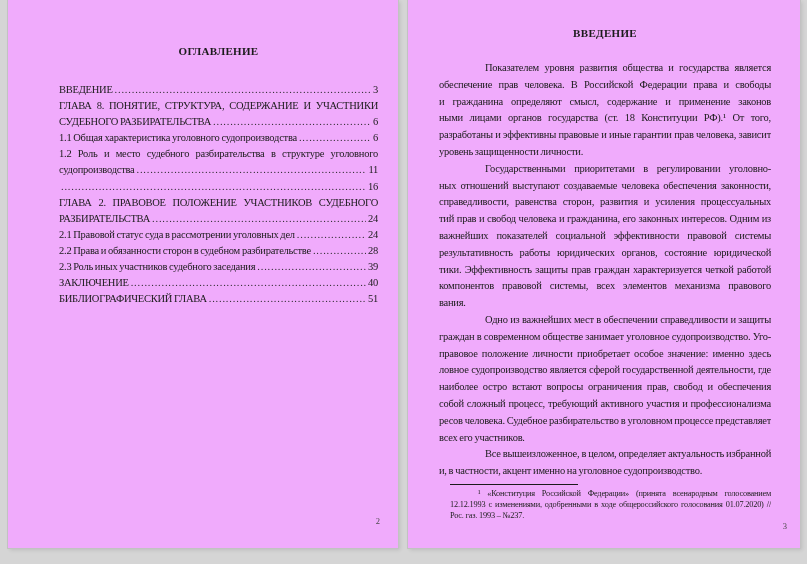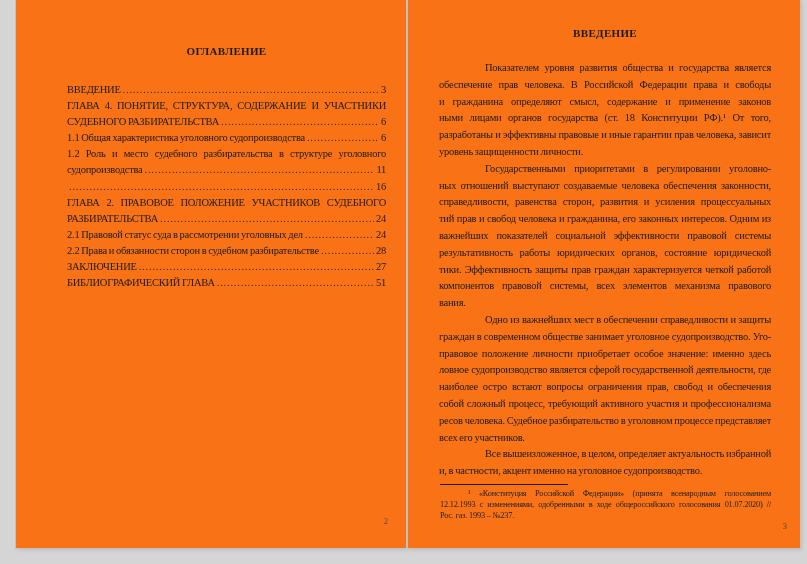--- a/index.html
+++ b/index.html
@@ -2,25 +2,25 @@
 <html><head>
 <meta charset="utf-8">
 <style>
   html,body { margin:0; padding:0; }
   .canvas {
     position:relative; width:807px; height:564px;
     background:#d5d5d5; overflow:hidden;
     font-family:"Liberation Serif", serif; color:#1b1b1b;
   }
   .page {
-    position:absolute; top:0; height:548px; background:#f97316;
+    position:absolute; top:0; height:548px; background:#f0abfc;
     box-sizing:border-box;
     box-shadow:0 0 0 1px #c2c2c2, 2px 2px 4px rgba(0,0,0,0.12);
   }
-  .page-left  { left:16px;   width:390px; padding:0 20px 0 51px; }
+  .page-left  { left:8px;   width:390px; padding:0 20px 0 51px; }
   .page-right { left:408px; width:392px; padding:0 29px 0 31px; }
 
   .doc-title {
     font-size:11px; font-weight:bold; text-align:center;
     margin:0; line-height:13px; letter-spacing:0.3px;
   }
   .toc-title   { margin:45px 0 24px 0; }
   .intro-title { margin:27px 0 20px 0; }
 
   
@@ -45,21 +45,21 @@
   .intro-body { }
   .bline {
     font-size:10.5px; line-height:16.8px; height:16.8px; overflow:hidden;
     letter-spacing:-0.25px; word-spacing:-0.5px;
     text-align:justify; text-align-last:justify;
   }
   .bline.last  { text-align:right; text-align-last:left; }
   .bline.first { padding-left:46px; }
 
   
-  .footnote { position:absolute; left:32px; right:29px; top:484px; }
+  .footnote { position:absolute; left:42px; right:29px; top:484px; }
   .fn-rule { width:128px; height:0; border-top:1px solid #1b1b1b; margin-bottom:3px; }
   .fn-line {
     font-size:8.3px; line-height:11px; height:11px; overflow:hidden;
     letter-spacing:-0.2px; color:#222;
     text-align:justify; text-align-last:justify;
   }
   .fn-line.first { text-indent:28px; }
   .fn-line.last  { text-align:right; text-align-last:left; }
 
   .page-number {
@@ -74,21 +74,21 @@
 <div class="canvas">
 
   <div class="page page-left">
     <h1 class="doc-title toc-title">ОГЛАВЛЕНИЕ</h1>
     <div class="toc" id="toc">
         <div class="toc-row">
           <span class="toc-label">ВВЕДЕНИЕ</span>
           <span class="dots"></span>
           <span class="toc-page">3</span>
         </div>
-        <div class="toc-row jwrap">ГЛАВА 4. ПОНЯТИЕ, СТРУКТУРА, СОДЕРЖАНИЕ И УЧАСТНИКИ</div>
+        <div class="toc-row jwrap">ГЛАВА 8. ПОНЯТИЕ, СТРУКТУРА, СОДЕРЖАНИЕ И УЧАСТНИКИ</div>
         <div class="toc-row">
           <span class="toc-label">СУДЕБНОГО РАЗБИРАТЕЛЬСТВА</span>
           <span class="dots"></span>
           <span class="toc-page">6</span>
         </div>
         <div class="toc-row">
           <span class="toc-label">1.1 Общая характеристика уголовного судопроизводства</span>
           <span class="dots"></span>
           <span class="toc-page">6</span>
         </div>
@@ -112,23 +112,28 @@
           <span class="toc-label">2.1 Правовой статус суда в рассмотрении уголовных дел</span>
           <span class="dots"></span>
           <span class="toc-page">24</span>
         </div>
         <div class="toc-row">
           <span class="toc-label">2.2 Права и обязанности сторон в судебном разбирательстве</span>
           <span class="dots"></span>
           <span class="toc-page">28</span>
         </div>
         <div class="toc-row">
+          <span class="toc-label">2.3 Роль иных участников судебного заседания</span>
+          <span class="dots"></span>
+          <span class="toc-page">39</span>
+        </div>
+        <div class="toc-row">
           <span class="toc-label">ЗАКЛЮЧЕНИЕ</span>
           <span class="dots"></span>
-          <span class="toc-page">27</span>
+          <span class="toc-page">40</span>
         </div>
         <div class="toc-row">
           <span class="toc-label">БИБЛИОГРАФИЧЕСКИЙ ГЛАВА</span>
           <span class="dots"></span>
           <span class="toc-page">51</span>
         </div>
       </div>
     <div class="page-number pn-left">2</div>
   </div>
 

